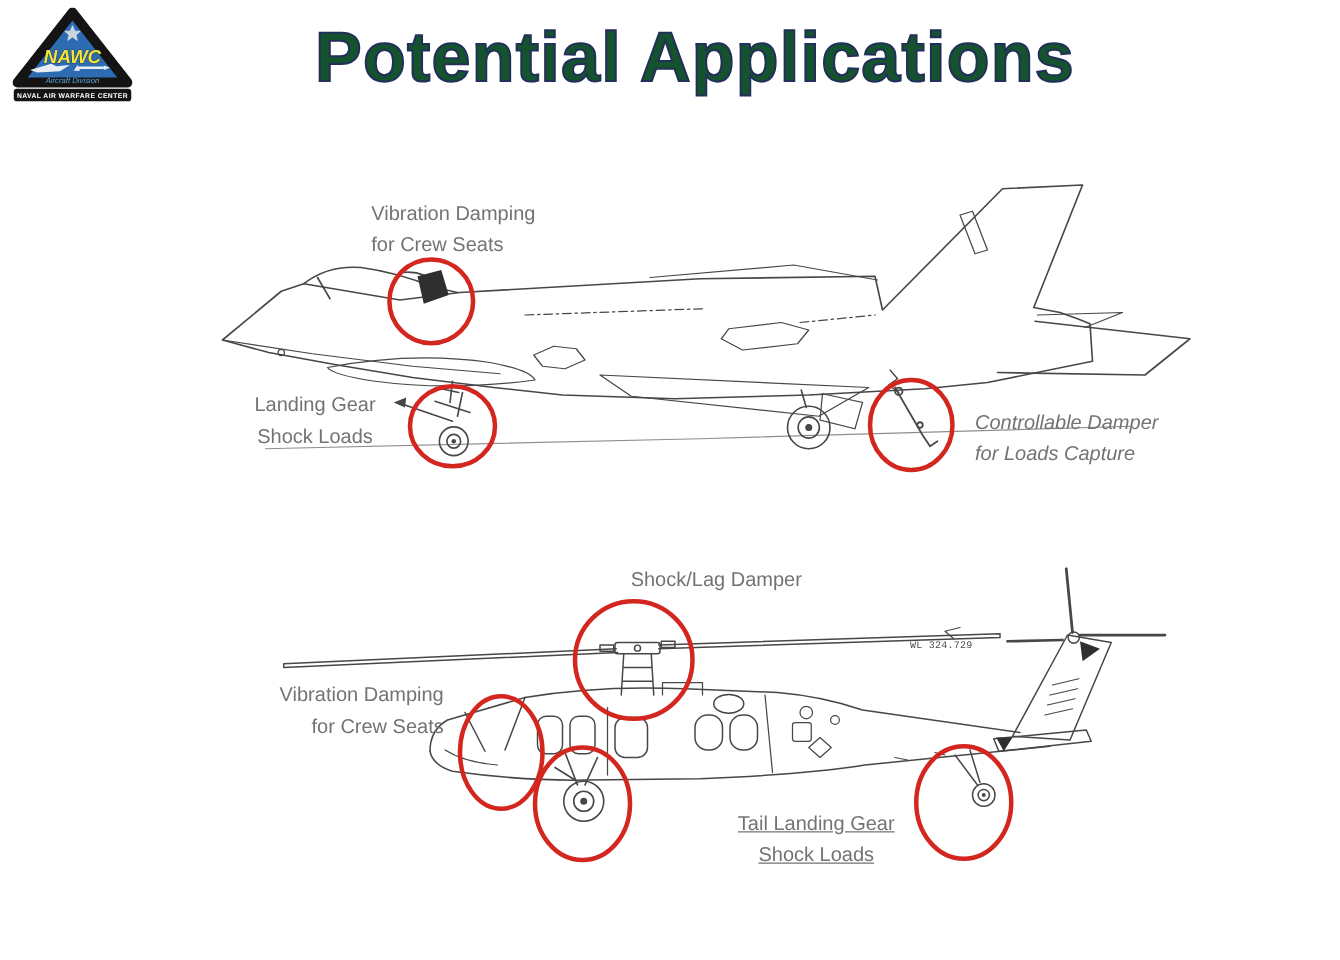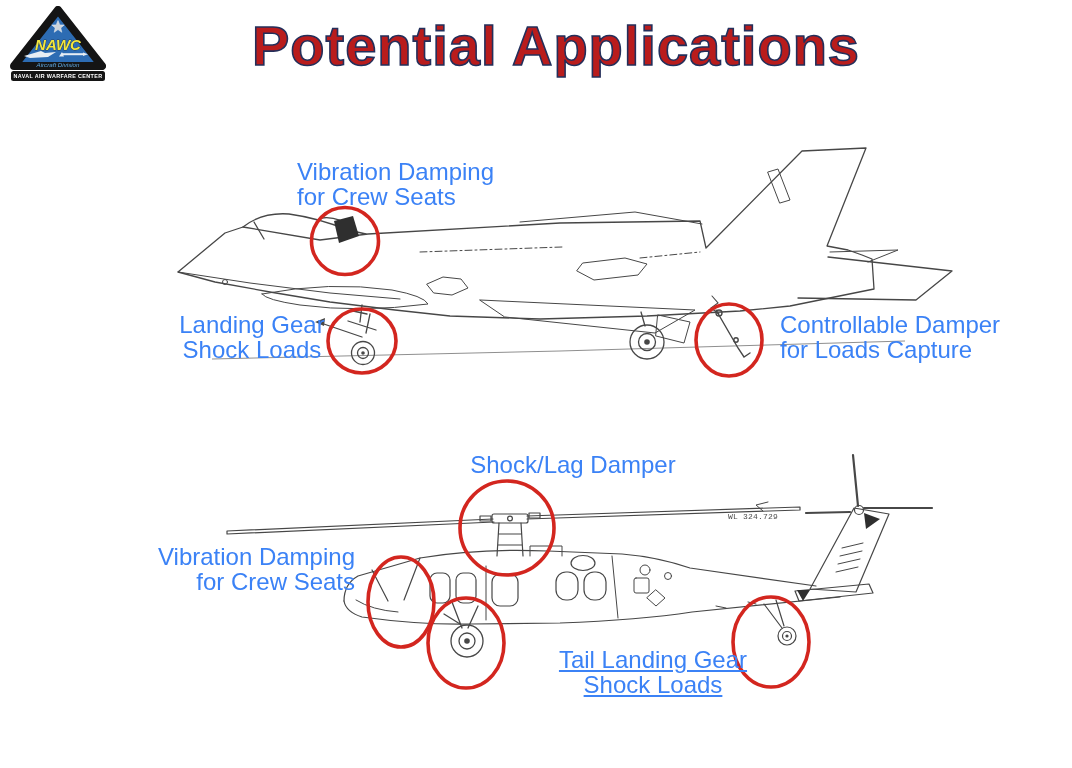--- a/index.html
+++ b/index.html
@@ -6,32 +6,32 @@
   body{
     width:1072px;height:768px;position:relative;overflow:hidden;
     background:#ffffff;
     font-family:"Liberation Sans", sans-serif;
   }
   .abs{position:absolute;}
   
   #slide-title{
     position:absolute;left:40px;right:0;top:12px;text-align:center;
     font-size:56px;line-height:68px;font-weight:900;letter-spacing:1px;
-    color:#b91c1c;-webkit-text-stroke:1.6px #232f5b;
+    color:#14532d;-webkit-text-stroke:1.6px #232f5b;
     white-space:nowrap;
   }
   
   .ann{
-    position:absolute;color:#3b82f6;font-size:24px;line-height:25px;
+    position:absolute;color:#737373;font-size:16px;line-height:25px;
     white-space:nowrap;
   }
   .ann div{white-space:nowrap;}
   #ann-jet-crew{left:297px;top:159px;text-align:left;}
   #ann-jet-gear{left:152px;top:312px;width:200px;text-align:center;}
-  #ann-jet-hook{left:780px;top:312px;text-align:left;}
+  #ann-jet-hook{left:780px;top:326px;text-align:left;font-style:italic;}
   #ann-heli-leadlag{left:453px;top:452px;width:240px;text-align:center;}
   #ann-heli-crew{left:155px;top:544px;width:200px;text-align:right;}
   #ann-heli-main{left:252px;top:642px;width:200px;text-align:center;}
   #ann-heli-tail{left:553px;top:647px;width:200px;text-align:center;text-decoration:underline;}
   #wl-note{
     position:absolute;left:728px;top:512px;font-size:8px;color:#4c4c4c;
     letter-spacing:0.2px;
     font-family:Liberation Mono, monospace;
   }
   svg{display:block;}

